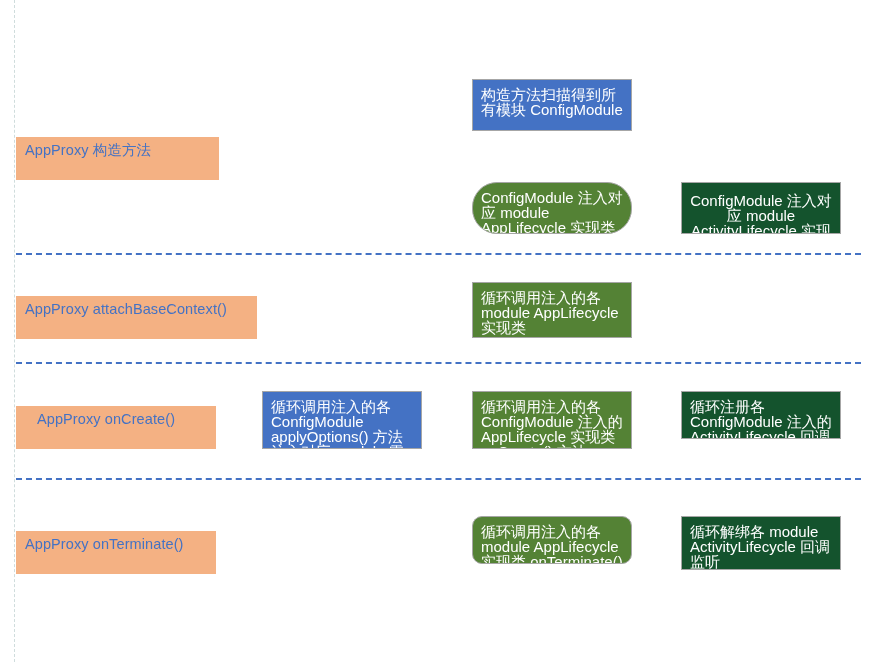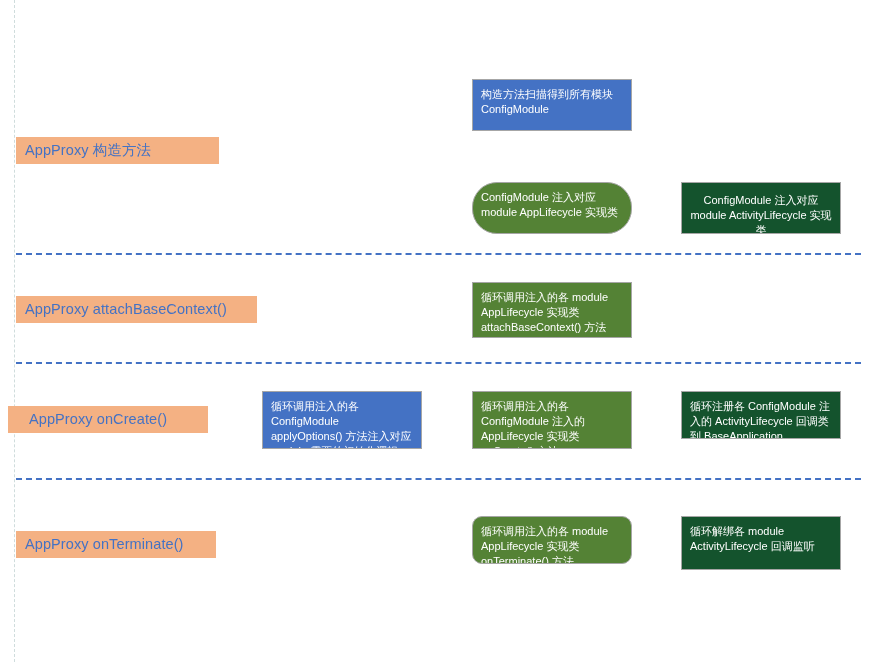--- a/index.html
+++ b/index.html
@@ -34,34 +34,34 @@
     border-top: 2px dashed #4472C4;
   }
 
   
   .phase-label {
     position: absolute;
     background: #F4B183;
     color: #4472C4;
     font-size: 14.5px;
     line-height: 27px;
-    height: 27px;
+    height: 43px;
     padding: 0 0 0 9px;
     white-space: nowrap;
     box-sizing: border-box;
     letter-spacing: 0.1px;
   }
 
   
   .box {
     position: absolute;
     box-sizing: border-box;
     border: 1px solid #a6a6a6;
     color: #ffffff;
-    font-size: 11px;
+    font-size: 15px;
     line-height: 15px;
     padding: 7px 8px 7px 8px;
     overflow: hidden;
   }
   .box.blue   { background: #4472C4; }
   .box.green  { background: #548235; }
   .box.orange { background: #14532d; }
   .box.center { text-align: center; padding-top: 10px; }
 </style>
 </head>
@@ -78,21 +78,21 @@
 <div class="box blue" style="left:472px; top:79px; width:160px; height:52px;">构造方法扫描得到所有模块 ConfigModule</div>
 
 <div class="box green" style="left:472px; top:182px; width:160px; height:52px;border-radius:25px;">ConfigModule 注入对应 module AppLifecycle 实现类</div>
 
 <div class="box orange center" style="left:681px; top:182px; width:160px; height:52px;">ConfigModule 注入对应 module ActivityLifecycle 实现类</div>
 
 <div class="phase-label" style="left:16px; top:296px; width:241px;">AppProxy attachBaseContext()</div>
 
 <div class="box green" style="left:472px; top:282px; width:160px; height:56px;">循环调用注入的各 module AppLifecycle 实现类 attachBaseContext() 方法</div>
 
-<div class="phase-label" style="left:8px; top:406px; width:200px;padding-left:21px;">AppProxy onCreate()</div>
+<div class="phase-label" style="left:16px; top:406px; width:200px;padding-left:21px;">AppProxy onCreate()</div>
 
 <div class="box blue" style="left:262px; top:391px; width:160px; height:58px;">循环调用注入的各 ConfigModule applyOptions() 方法注入对应 module 需要的初始化逻辑</div>
 
 <div class="box green" style="left:472px; top:391px; width:160px; height:58px;">循环调用注入的各 ConfigModule 注入的 AppLifecycle 实现类 onCreate() 方法</div>
 
 <div class="box orange" style="left:681px; top:391px; width:160px; height:48px;">循环注册各 ConfigModule  注入的 ActivityLifecycle 回调类到 BaseApplication</div>
 
 <div class="phase-label" style="left:16px; top:531px; width:200px;">AppProxy onTerminate()</div>
 
 <div class="box green" style="left:472px; top:516px; width:160px; height:48px;border-radius:10px;">循环调用注入的各 module AppLifecycle 实现类 onTerminate() 方法</div>

